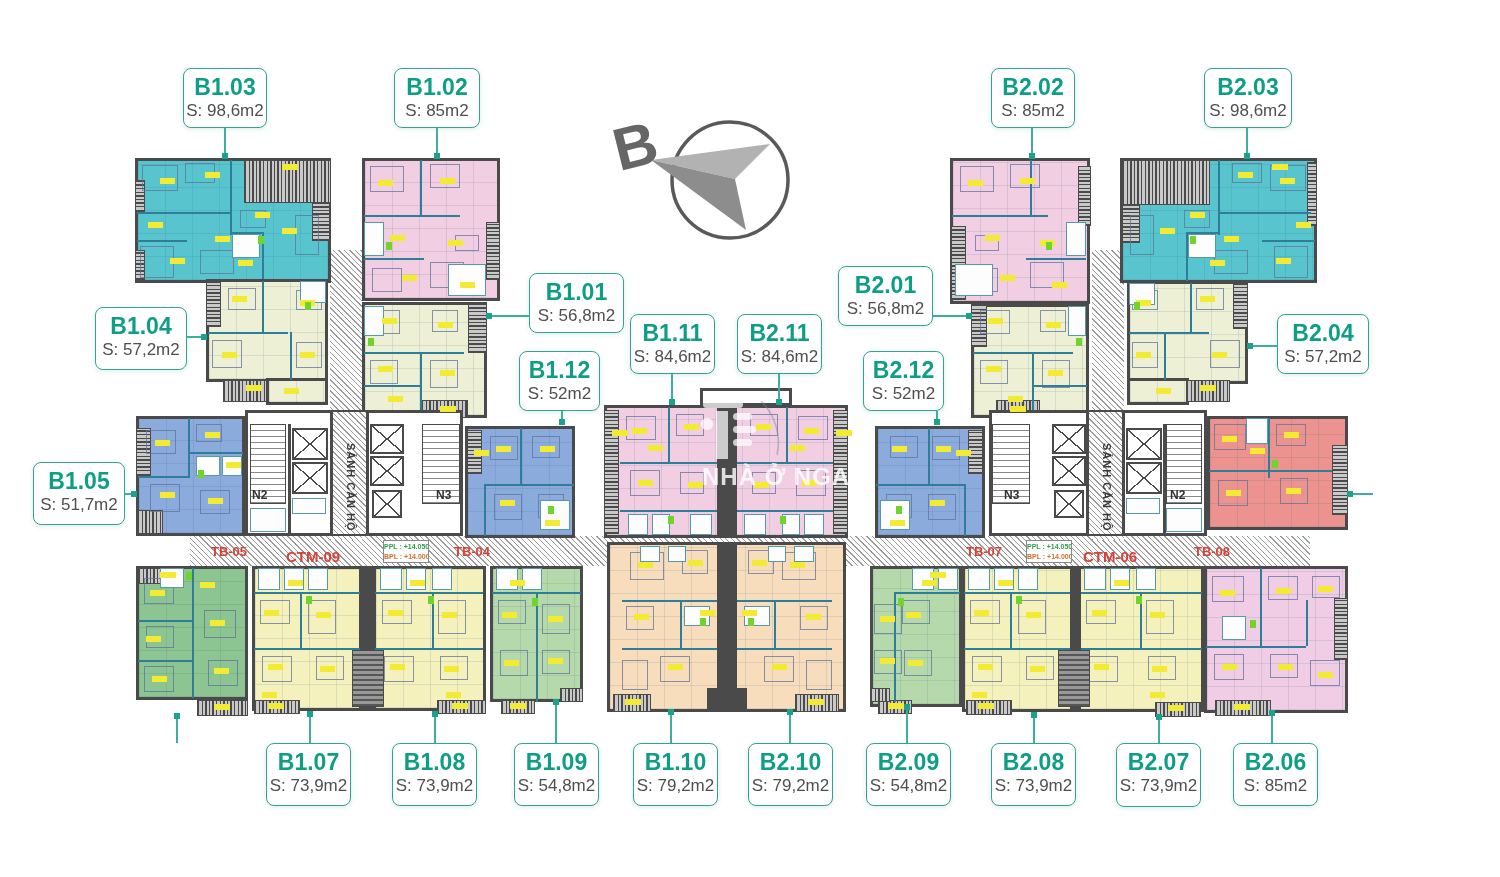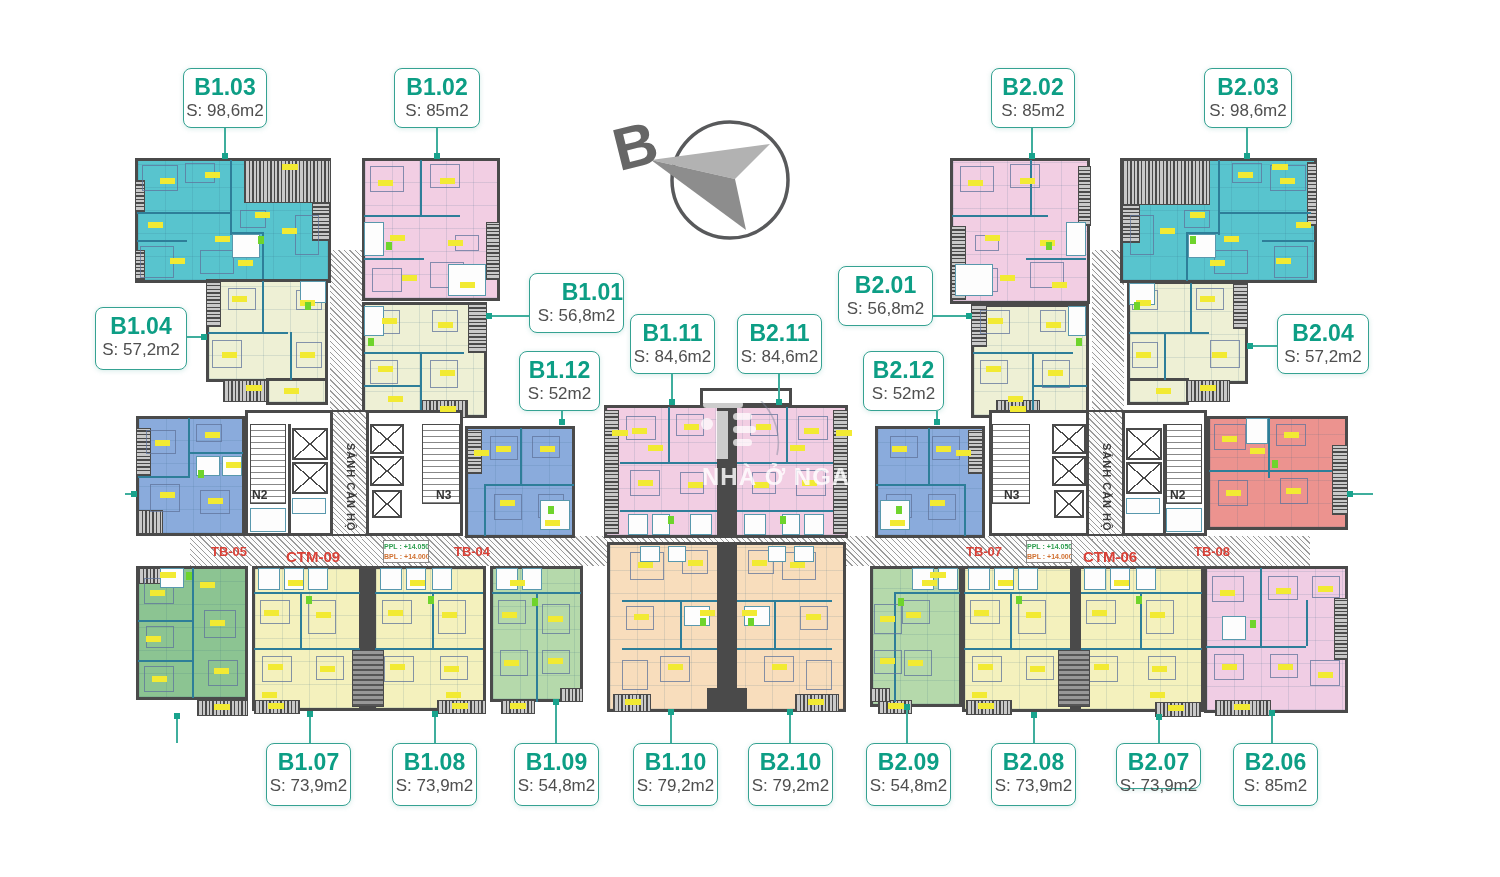--- a/index.html
+++ b/index.html
@@ -551,21 +551,21 @@
     </div>
 <div style="position:absolute;left:1246px;top:128px;width:2px;height:30px;background:#3fae9d;"></div>
 <div style="position:absolute;left:1244px;top:153px;width:6px;height:6px;background:#19a38d;"></div>
 <div style="position:absolute;left:95px;top:307px;width:92px;height:63px;background:#fff;border:1.6px solid #35a292;border-radius:8px;box-sizing:border-box;box-shadow:0 1px 5px rgba(70,165,150,0.22);text-align:center;padding-top:5px;">
       <div style="color:#0d9e85;font-weight:bold;font-size:23px;line-height:26px;">B1.04</div>
       <div style="color:#4f4f4f;font-size:17px;line-height:22px;">S: 57,2m2</div>
     </div>
 <div style="position:absolute;left:187px;top:336px;width:19px;height:2px;background:#3fae9d;"></div>
 <div style="position:absolute;left:201px;top:334px;width:6px;height:6px;background:#19a38d;"></div>
 <div style="position:absolute;left:529px;top:273px;width:95px;height:60px;background:#fff;border:1.6px solid #35a292;border-radius:8px;box-sizing:border-box;box-shadow:0 1px 5px rgba(70,165,150,0.22);text-align:center;padding-top:5px;">
-      <div style="color:#0d9e85;font-weight:bold;font-size:23px;line-height:26px;text-align:right;">B1.01</div>
+      <div style="color:#0d9e85;font-weight:bold;font-size:23px;line-height:26px;">B1.01</div>
       <div style="color:#4f4f4f;font-size:17px;line-height:22px;">S: 56,8m2</div>
     </div>
 <div style="position:absolute;left:487px;top:315px;width:42px;height:2px;background:#3fae9d;"></div>
 <div style="position:absolute;left:486px;top:313px;width:6px;height:6px;background:#19a38d;"></div>
 <div style="position:absolute;left:519px;top:351px;width:81px;height:60px;background:#fff;border:1.6px solid #35a292;border-radius:8px;box-sizing:border-box;box-shadow:0 1px 5px rgba(70,165,150,0.22);text-align:center;padding-top:5px;">
       <div style="color:#0d9e85;font-weight:bold;font-size:23px;line-height:26px;">B1.12</div>
       <div style="color:#4f4f4f;font-size:17px;line-height:22px;">S: 52m2</div>
     </div>
 <div style="position:absolute;left:561px;top:411px;width:2px;height:13px;background:#3fae9d;"></div>
 <div style="position:absolute;left:559px;top:419px;width:6px;height:6px;background:#19a38d;"></div>
@@ -592,20 +592,24 @@
       <div style="color:#4f4f4f;font-size:17px;line-height:22px;">S: 56,8m2</div>
     </div>
 <div style="position:absolute;left:933px;top:315px;width:38px;height:2px;background:#3fae9d;"></div>
 <div style="position:absolute;left:966px;top:313px;width:6px;height:6px;background:#19a38d;"></div>
 <div style="position:absolute;left:1277px;top:314px;width:92px;height:60px;background:#fff;border:1.6px solid #35a292;border-radius:8px;box-sizing:border-box;box-shadow:0 1px 5px rgba(70,165,150,0.22);text-align:center;padding-top:5px;">
       <div style="color:#0d9e85;font-weight:bold;font-size:23px;line-height:26px;">B2.04</div>
       <div style="color:#4f4f4f;font-size:17px;line-height:22px;">S: 57,2m2</div>
     </div>
 <div style="position:absolute;left:1248px;top:345px;width:29px;height:2px;background:#3fae9d;"></div>
 <div style="position:absolute;left:1247px;top:343px;width:6px;height:6px;background:#19a38d;"></div>
+<div style="position:absolute;left:33px;top:462px;width:92px;height:63px;background:#fff;border:1.6px solid #35a292;border-radius:8px;box-sizing:border-box;box-shadow:0 1px 5px rgba(70,165,150,0.22);text-align:center;padding-top:5px;">
+      <div style="color:#0d9e85;font-weight:bold;font-size:23px;line-height:26px;">B1.05</div>
+      <div style="color:#4f4f4f;font-size:17px;line-height:22px;">S: 51,7m2</div>
+    </div>
 <div style="position:absolute;left:125px;top:493px;width:11px;height:2px;background:#3fae9d;"></div>
 <div style="position:absolute;left:131px;top:491px;width:6px;height:6px;background:#19a38d;"></div>
 <div style="position:absolute;left:1348px;top:493px;width:25px;height:2px;background:#3fae9d;"></div>
 <div style="position:absolute;left:1347px;top:491px;width:6px;height:6px;background:#19a38d;"></div>
 <div style="position:absolute;left:176px;top:716px;width:2px;height:27px;background:#3fae9d;"></div>
 <div style="position:absolute;left:174px;top:713px;width:6px;height:6px;background:#19a38d;"></div>
 <div style="position:absolute;left:266px;top:743px;width:85px;height:63px;background:#fff;border:1.6px solid #35a292;border-radius:8px;box-sizing:border-box;box-shadow:0 1px 5px rgba(70,165,150,0.22);text-align:center;padding-top:5px;">
       <div style="color:#0d9e85;font-weight:bold;font-size:23px;line-height:26px;">B1.07</div>
       <div style="color:#4f4f4f;font-size:17px;line-height:22px;">S: 73,9m2</div>
     </div>
@@ -640,21 +644,21 @@
       <div style="color:#4f4f4f;font-size:17px;line-height:22px;">S: 54,8m2</div>
     </div>
 <div style="position:absolute;left:906px;top:707px;width:2px;height:36px;background:#3fae9d;"></div>
 <div style="position:absolute;left:904px;top:704px;width:6px;height:6px;background:#19a38d;"></div>
 <div style="position:absolute;left:991px;top:743px;width:85px;height:63px;background:#fff;border:1.6px solid #35a292;border-radius:8px;box-sizing:border-box;box-shadow:0 1px 5px rgba(70,165,150,0.22);text-align:center;padding-top:5px;">
       <div style="color:#0d9e85;font-weight:bold;font-size:23px;line-height:26px;">B2.08</div>
       <div style="color:#4f4f4f;font-size:17px;line-height:22px;">S: 73,9m2</div>
     </div>
 <div style="position:absolute;left:1033px;top:715px;width:2px;height:28px;background:#3fae9d;"></div>
 <div style="position:absolute;left:1031px;top:712px;width:6px;height:6px;background:#19a38d;"></div>
-<div style="position:absolute;left:1116px;top:743px;width:85px;height:46px;background:#fff;border:1.6px solid #35a292;border-radius:8px;box-sizing:border-box;box-shadow:0 1px 5px rgba(70,165,150,0.22);text-align:center;padding-top:5px;">
+<div style="position:absolute;left:1116px;top:743px;width:85px;height:64px;background:#fff;border:1.6px solid #35a292;border-radius:8px;box-sizing:border-box;box-shadow:0 1px 5px rgba(70,165,150,0.22);text-align:center;padding-top:5px;">
       <div style="color:#0d9e85;font-weight:bold;font-size:23px;line-height:26px;">B2.07</div>
       <div style="color:#4f4f4f;font-size:17px;line-height:22px;">S: 73,9m2</div>
     </div>
 <div style="position:absolute;left:1158px;top:717px;width:2px;height:26px;background:#3fae9d;"></div>
 <div style="position:absolute;left:1156px;top:714px;width:6px;height:6px;background:#19a38d;"></div>
 <div style="position:absolute;left:1233px;top:743px;width:85px;height:63px;background:#fff;border:1.6px solid #35a292;border-radius:8px;box-sizing:border-box;box-shadow:0 1px 5px rgba(70,165,150,0.22);text-align:center;padding-top:5px;">
       <div style="color:#0d9e85;font-weight:bold;font-size:23px;line-height:26px;">B2.06</div>
       <div style="color:#4f4f4f;font-size:17px;line-height:22px;">S: 85m2</div>
     </div>
 <div style="position:absolute;left:1271px;top:713px;width:2px;height:30px;background:#3fae9d;"></div>

